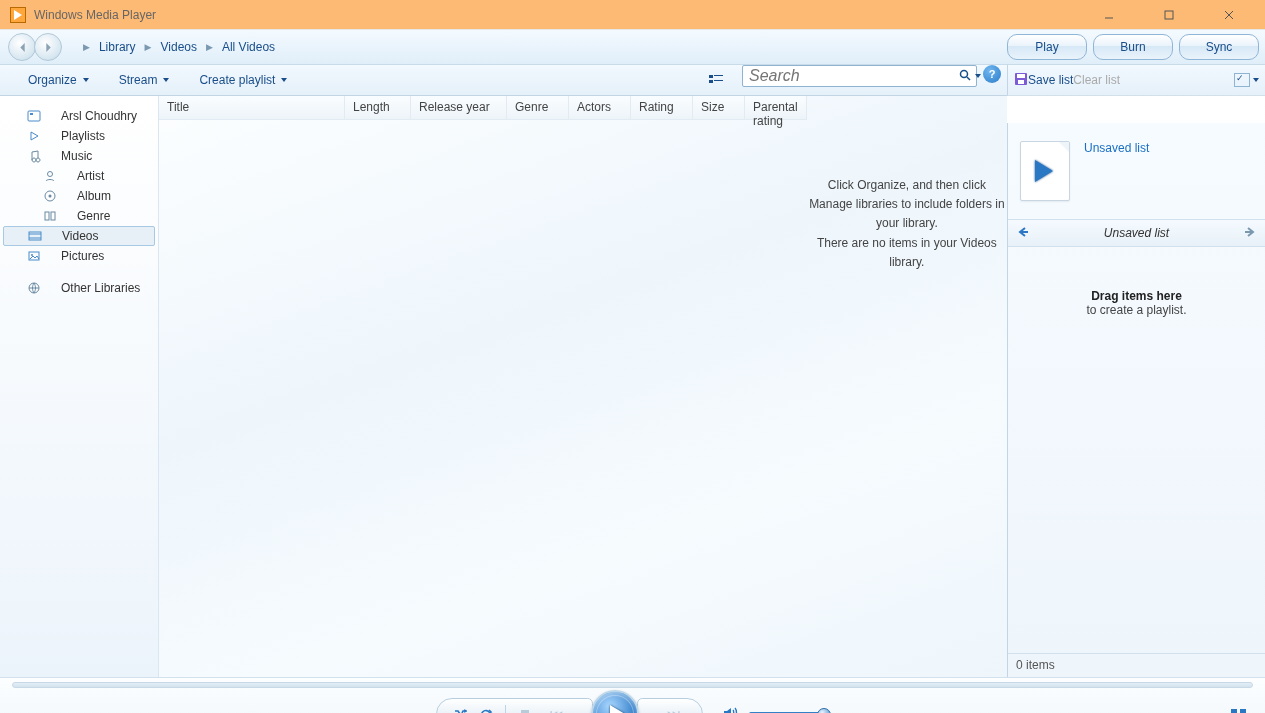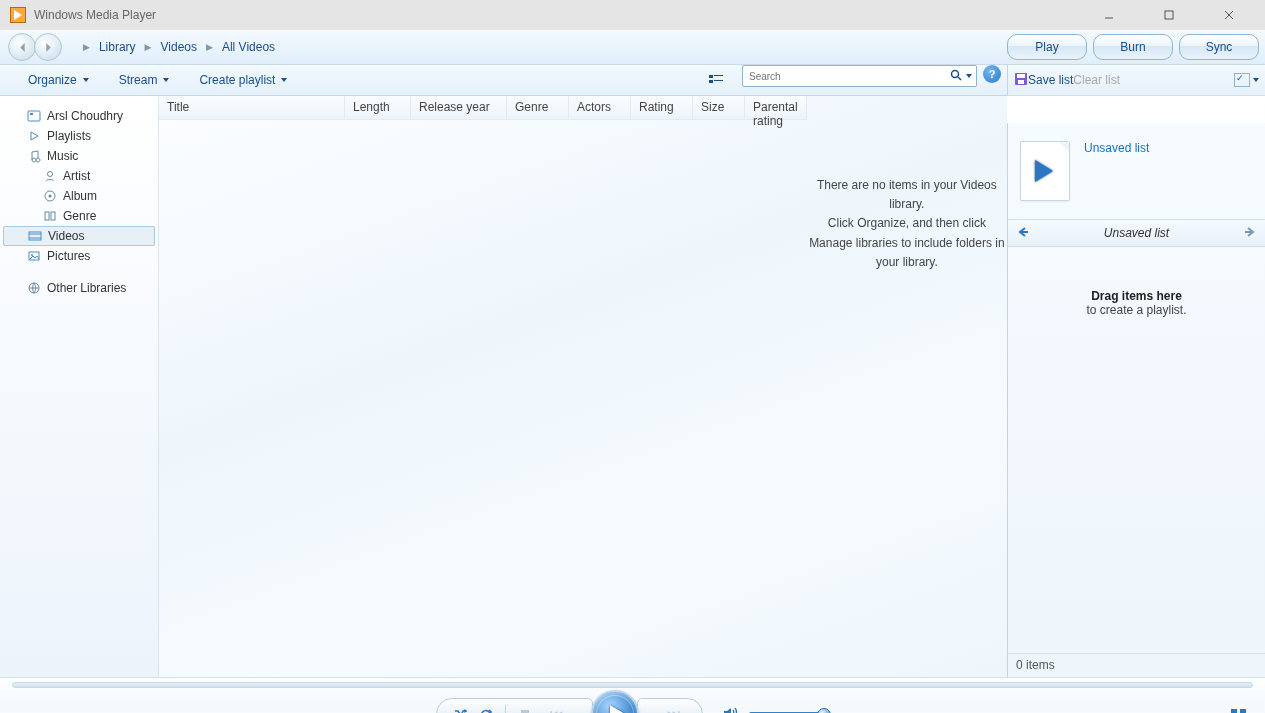--- a/index.html
+++ b/index.html
@@ -1,17 +1,17 @@
 <!DOCTYPE html>
 <html><head>
 <meta charset="utf-8">
 <style>
   * { box-sizing: border-box; }
   html, body { margin:0; padding:0; width:1265px; height:713px; font-family:"Segoe UI", Tahoma, sans-serif; font-size:12px; color:#333; overflow:hidden; background:#fff;}
-  .titlebar { height:30px; display:flex; align-items:center; padding:0 10px; background:#e5e5e5; border-bottom:1px solid #e6e6e6;}
+  .titlebar { height:30px; display:flex; align-items:center; padding:0 10px; background:#fdba74; border-bottom:1px solid #e6e6e6;}
   .titlebar .app-icon { width:16px; height:16px; background:#ffa63d; border:1px solid #b86a00; margin-right:8px; position:relative;}
   .titlebar .app-icon::after{content:"";position:absolute;left:3px;top:2px;border-left:8px solid #fff;border-top:5px solid transparent;border-bottom:5px solid transparent;}
   .titlebar .title { color:#666; flex:1;}
   .titlebar .win-controls { display:flex; gap:20px; padding-right:6px;}
   .titlebar .win-btn { width:40px; height:20px; display:flex; align-items:center; justify-content:center; color:#555;}
   .titlebar .win-btn svg { width:10px; height:10px; }
   
   .toolbar1 { height:35px; background:linear-gradient(#f4faff,#e0eef9); border-bottom:1px solid #c9dae8; display:flex; align-items:center;}
   .nav-buttons { display:flex; align-items:center; padding-left:8px; gap:0;}
   .nav-btn { width:28px; height:28px; border-radius:50%; background:radial-gradient(circle at 40% 35%, #fff, #d6e6f0 70%, #b9d0e0); border:1px solid #b2c8d8; display:flex; align-items:center; justify-content:center;}
@@ -23,30 +23,30 @@
   .tab-strip { display:flex; padding-right:6px; gap:6px;}
   .topsq-tab { width:80px; height:26px; border:1px solid #8fb5d7; background:linear-gradient(#fff,#eaf3fb 45%,#d6e8f6 46%,#e9f3fb); border-radius:10px; display:flex; align-items:center; justify-content:center; color:#1a4e8a;}
   
   .toolbar2 { height:31px; background:linear-gradient(#f2f9ff,#e5f0f9); border-bottom:1px solid #c1d5e5; display:flex; padding-left:22px;}
   .menu-item { color:#1a4e8a; padding: 4px 6px; display:flex; align-items:center; gap:4px; margin-right:18px;}
   .menu-item .dd-arrow { width:0;height:0;border-left:3px solid transparent;border-right:3px solid transparent;border-top:4px solid #1a4e8a; margin-left:2px;}
   .toolbar2-spacer { flex:1;}
   .view-toggle { display:flex; align-items:center; gap:4px; margin-right:10px; padding:2px 4px; border:1px solid transparent;}
   .view-toggle svg { width:14px; height:12px;}
   .search-box { width:235px; height:22px; border:1px solid #8fb4d2; background:#fff; display:flex; align-items:center; padding:0 4px; margin-right:6px; border-radius:2px;}
-  .search-box input { flex:1; border:0; outline:0; color:#a16207; font-size:10px; background:transparent;}
+  .search-box input { flex:1; border:0; outline:0; font-style:italic; color:#a16207; font-size:16px; background:transparent;}
   .search-box .glass svg { width:12px; height:12px; stroke:#1a4e8a; fill:none; stroke-width:1.5;}
   .search-box .dd { width:0;height:0;border-left:3px solid transparent;border-right:3px solid transparent;border-top:4px solid #1a4e8a; margin-left:4px;}
   .help-btn { width:18px; height:18px; border-radius:50%; background:radial-gradient(circle at 35% 30%, #6fb6f0, #2b7cc8); color:#fff; font-weight:bold; display:flex; align-items:center; justify-content:center; font-size:11px; margin-right:6px;}
   
   .main { display:flex; height:581px; background:linear-gradient(#fff,#ecf4fb);}
   
   .sidebar { width:158px; padding-top:10px;}
   .tree { list-style:none; margin:0; padding:0;}
-  .tree li { display:flex; align-items:center; padding:2px 4px 2px 26px; height:20px; gap:6px;}
+  .tree li { display:flex; align-items:center; padding:2px 4px 2px 26px; height:20px; gap:20px;}
   .tree li.sub { padding-left:42px;}
   .tree li.selected { background:#e7f0f7; border:1px solid #a8c9e4; border-radius:2px; margin:0 3px; padding-left:23px;}
   .tree li .ticon { width:15px; height:15px; display:flex; align-items:center; justify-content:center;}
   .tree li .ticon svg{width:14px;height:14px;}
   .tree li.has-exp { padding-left:26px; position:relative;}
   
   .content { flex:1; display:flex; background:linear-gradient(160deg,#fcfeff 0%, #eef6fc 40%, #f6fbfe 70%, #eef6fc 100%); border-left:1px solid #dbe7f0;}
   .col-headers { height:24px; display:flex; border-bottom:1px solid #e2ebf2; background:linear-gradient(#fafdff,#edf4f9);}
   .col-headers .col { padding:4px 8px; color:#444; border-right:1px solid #e2ebf2;}
   .empty-msg { text-align:center; margin-top:80px; color:#444; line-height:1.6;}
@@ -295,22 +295,22 @@
       <div class="col" style="width:186px">Title</div>
       <div class="col" style="width:66px">Length</div>
       <div class="col" style="width:96px">Release year</div>
       <div class="col" style="width:62px">Genre</div>
       <div class="col" style="width:62px">Actors</div>
       <div class="col" style="width:62px">Rating</div>
       <div class="col" style="width:52px">Size</div>
       <div class="col" style="flex:1">Parental rating</div>
     </div>
     <div class="empty-msg">
+      <div>Click Organize, and then click Manage libraries to include folders in your library.</div>
       <div>There are no items in your Videos library.</div>
-      <div>Click Organize, and then click Manage libraries to include folders in your library.</div>
     </div>
   </div>
 
   <div class="rightpanel">
     <div class="rp-thumb-row">
       <div class="rp-thumb">
           <div class="play"></div>
         </div>
       <div class="rp-title">Unsaved list</div>
     </div>

